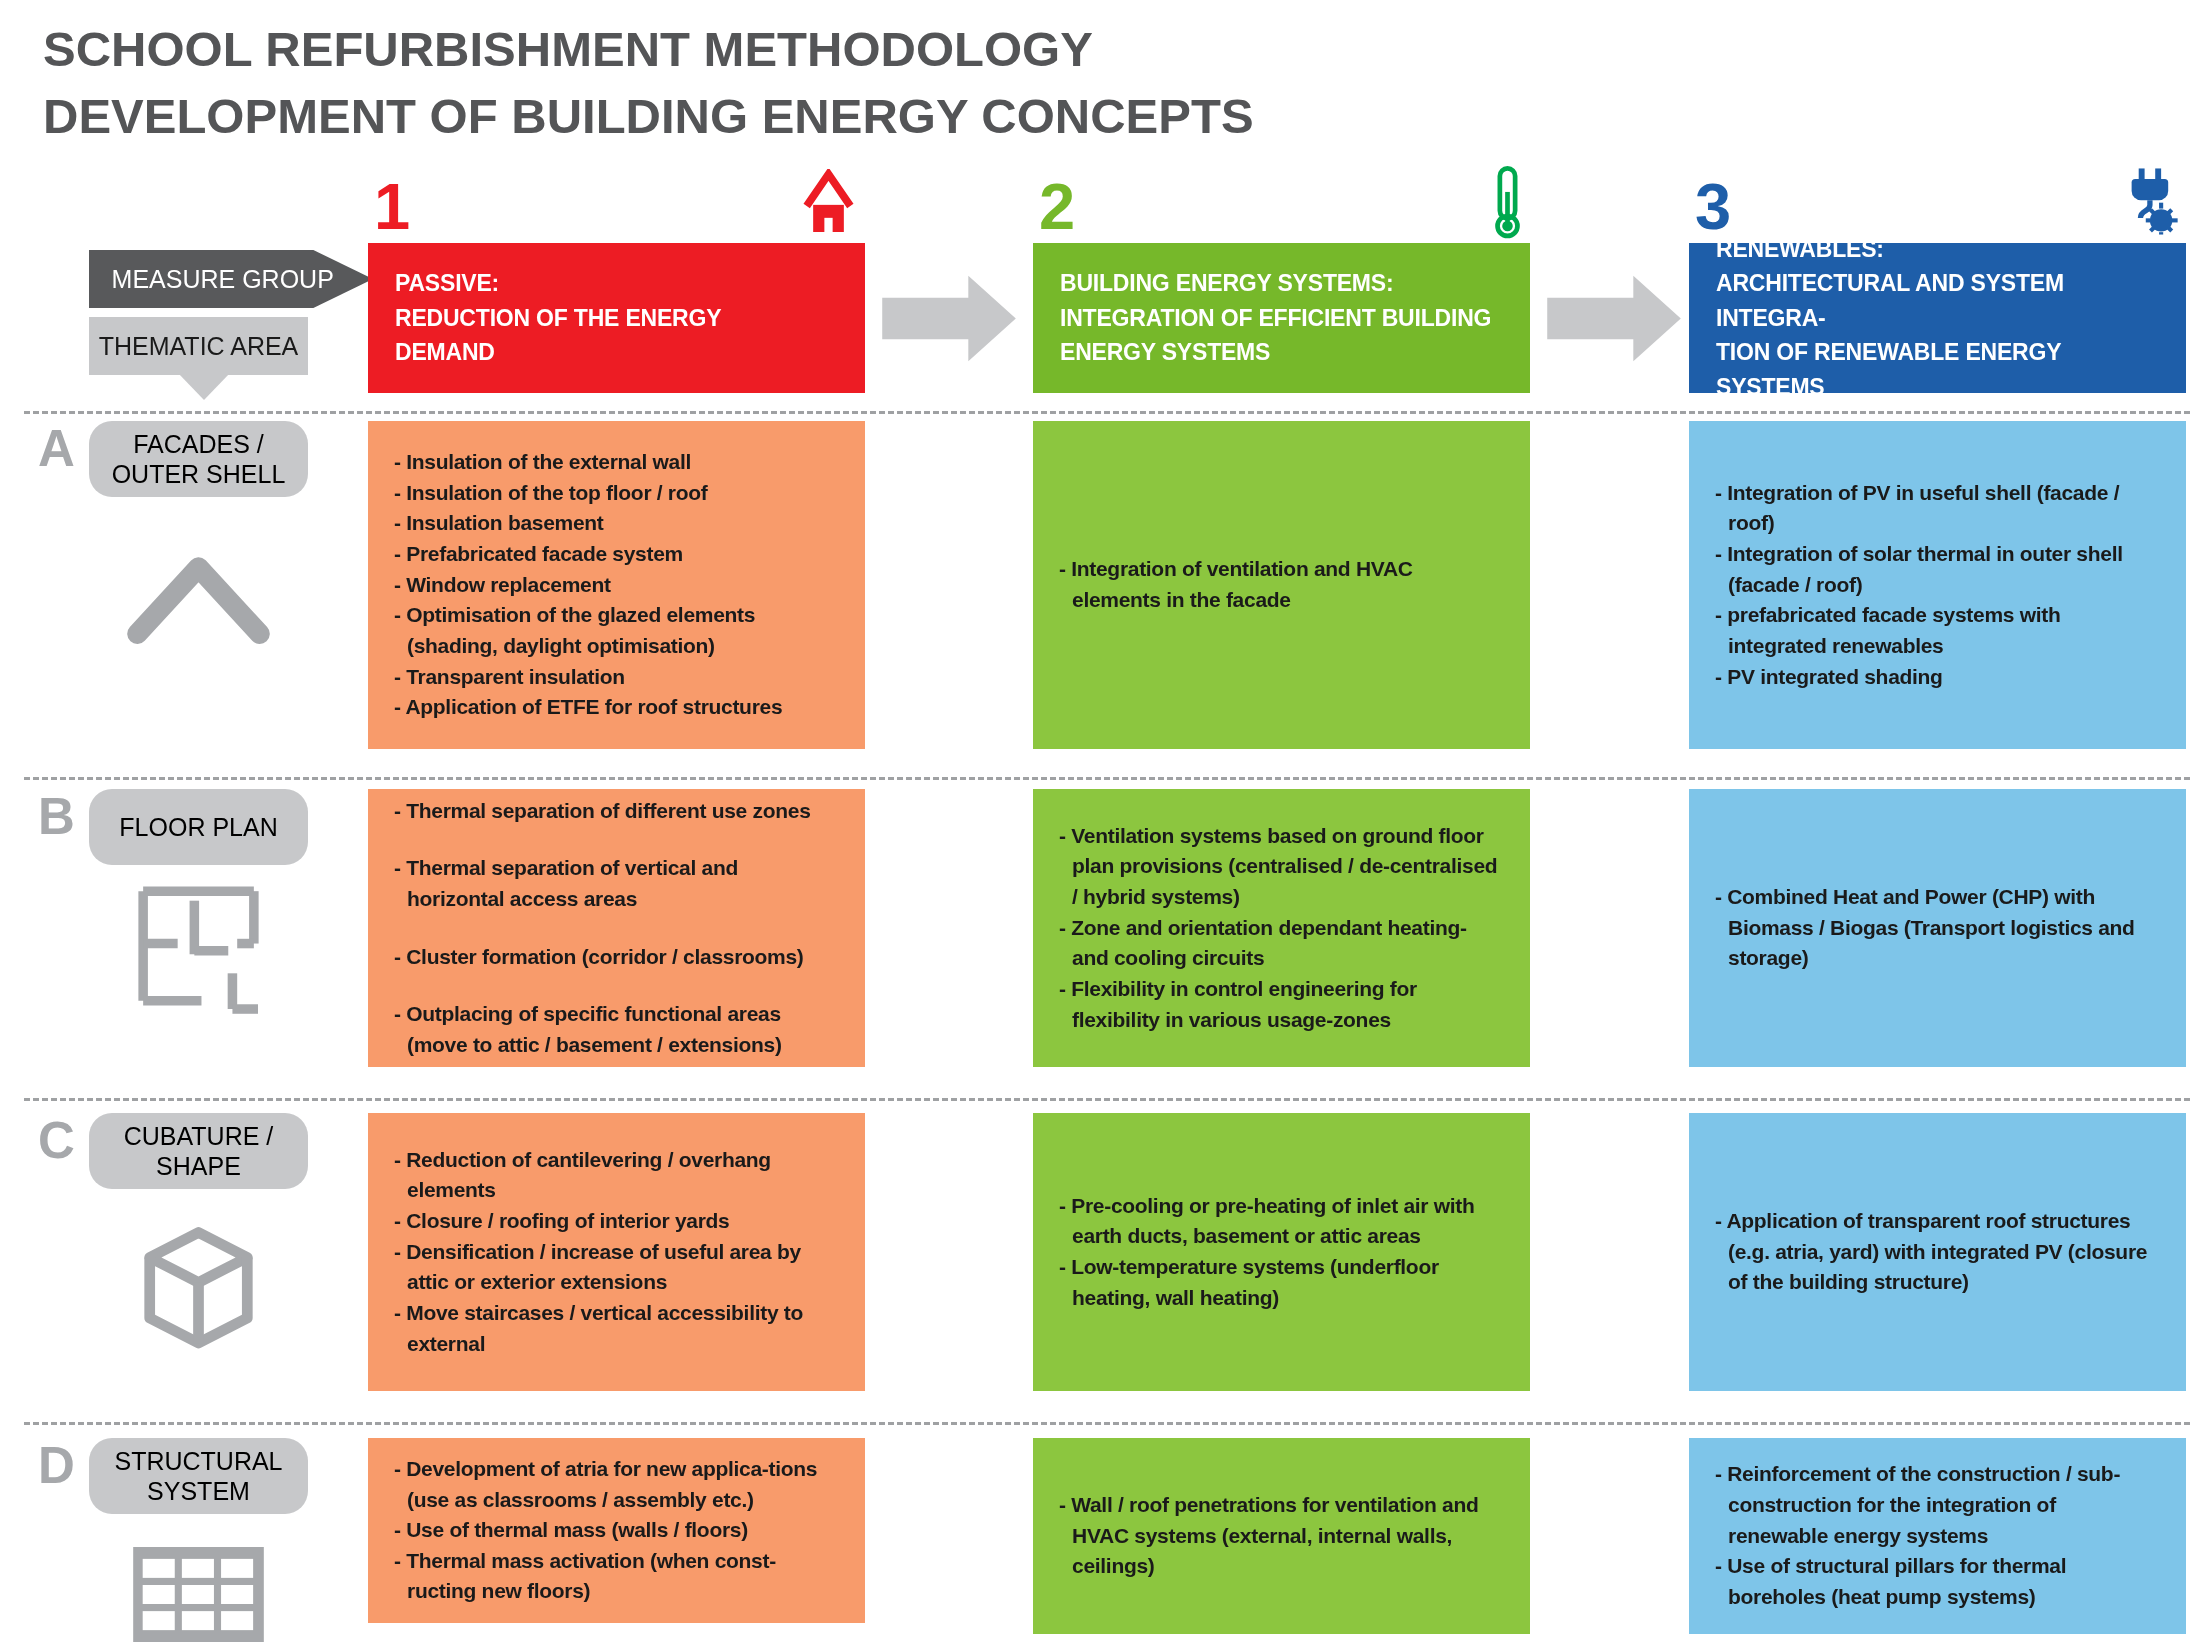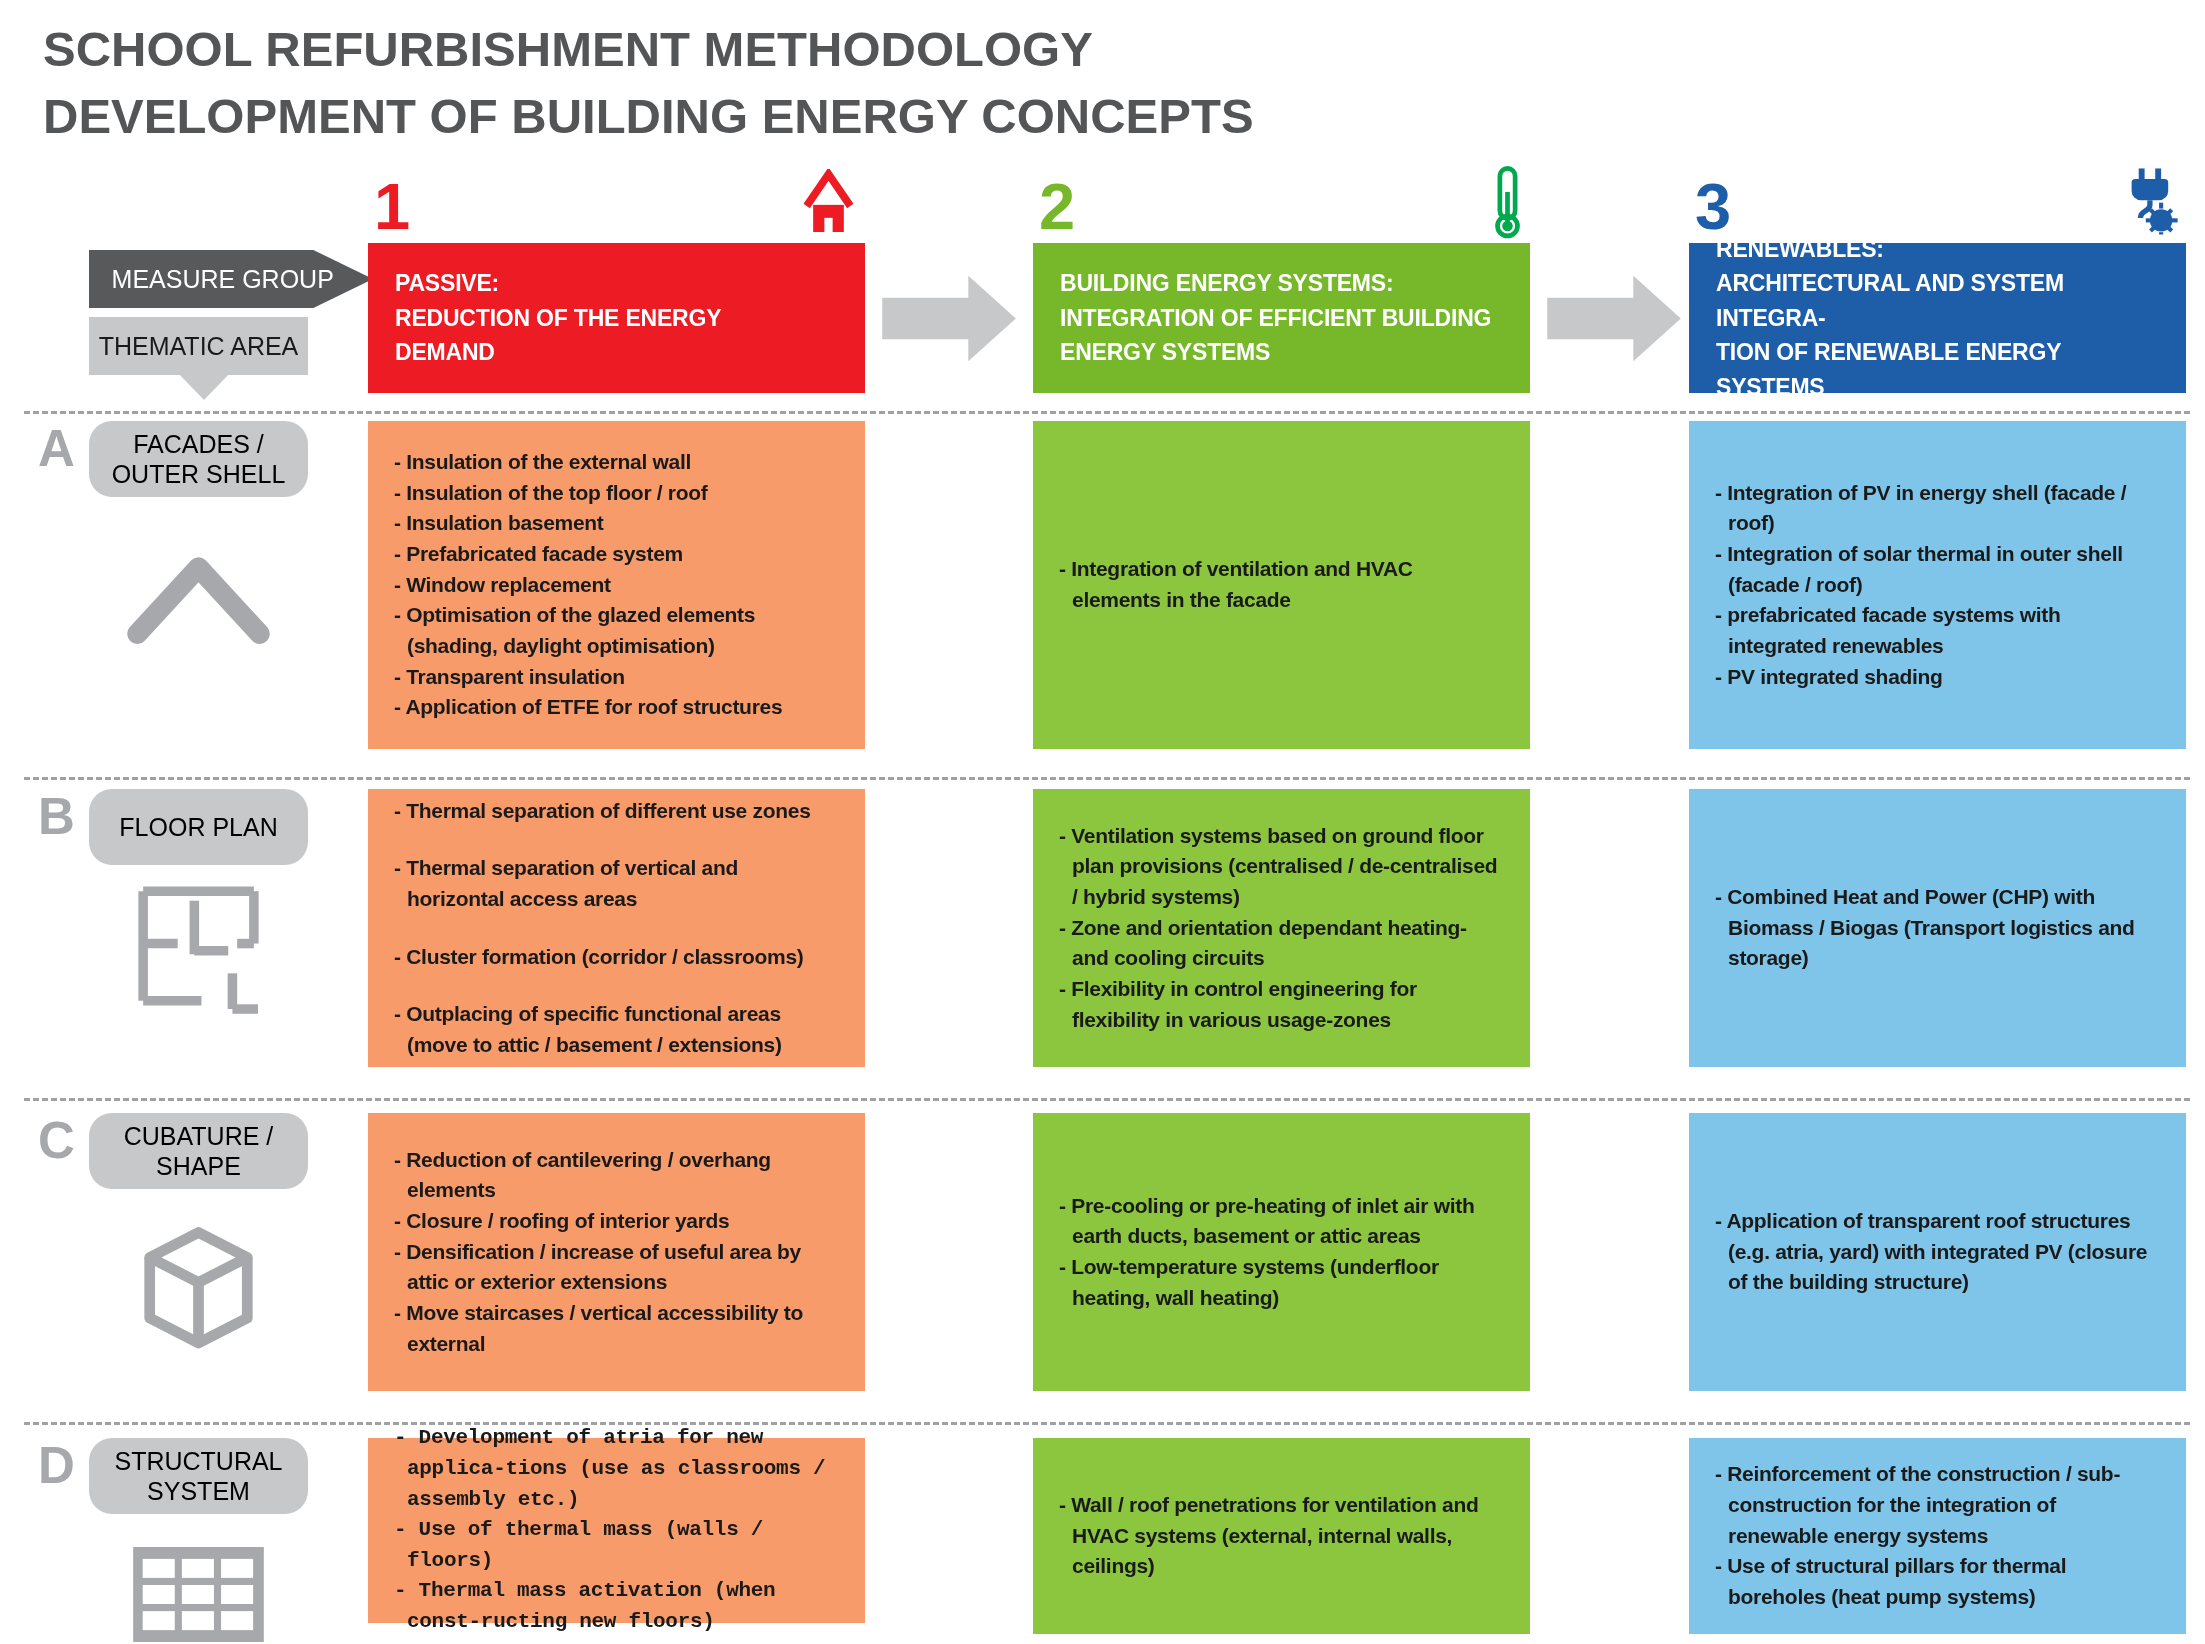--- a/index.html
+++ b/index.html
@@ -130,21 +130,21 @@
         <div class="item">- Prefabricated facade system</div>
         <div class="item">- Window replacement</div>
         <div class="item">- Optimisation of the glazed elements (shading, daylight optimisation)</div>
         <div class="item">- Transparent insulation</div>
         <div class="item">- Application of ETFE for roof structures</div>
       </div>
       <div class="abs cell" style="left: 1033px; top: 421px; height: 328px; background: rgb(140, 198, 63);">
         <div class="item">- Integration of ventilation and HVAC elements in the facade</div>
       </div>
       <div class="abs cell" style="left: 1689px; top: 421px; height: 328px; background: rgb(126, 197, 233);">
-        <div class="item">- Integration of PV in energy shell (facade / roof)</div>
+        <div class="item">- Integration of PV in useful shell (facade / roof)</div>
         <div class="item">- Integration of solar thermal in outer shell (facade / roof)</div>
         <div class="item">- prefabricated facade systems with integrated renewables</div>
         <div class="item">- PV integrated shading</div>
       </div>
       <div class="abs separator" style="top: 777px;"></div>
       <div class="abs row-letter" style="top: 791px;">B</div>
       <div class="abs row-label pre" style="top: 789px;">FLOOR PLAN</div>
       <div class="abs" style="top: 884px; left: 89px; width: 219px; text-align: center;"><svg width="125" height="131" viewBox="0 0 210 220">
           <g fill="none" stroke="#a6a8ab" stroke-width="16">
             <path d="M12 12 H198"></path>
@@ -208,21 +208,21 @@
             <rect x="82" y="20" width="54" height="32"></rect>
             <rect x="148" y="20" width="54" height="32"></rect>
             <rect x="16" y="64" width="54" height="32"></rect>
             <rect x="82" y="64" width="54" height="32"></rect>
             <rect x="148" y="64" width="54" height="32"></rect>
             <rect x="16" y="108" width="54" height="32"></rect>
             <rect x="82" y="108" width="54" height="32"></rect>
             <rect x="148" y="108" width="54" height="32"></rect>
           </g>
         </svg></div>
-      <div class="abs cell" style="left: 368px; top: 1438px; height: 185px; background: rgb(248, 155, 107); font-family: Liberation Mono, monospace;">
+      <div class="abs cell" style="left: 368px; top: 1438px; height: 185px; background: rgb(248, 155, 107);">
         <div class="item">- Development of atria for new applica-tions (use as classrooms / assembly etc.)</div>
         <div class="item">- Use of thermal mass (walls / floors)</div>
         <div class="item">- Thermal mass activation (when const-ructing new floors)</div>
       </div>
       <div class="abs cell" style="left: 1033px; top: 1438px; height: 196px; background: rgb(140, 198, 63);">
         <div class="item">- Wall / roof penetrations for ventilation and HVAC systems (external, internal walls, ceilings)</div>
       </div>
       <div class="abs cell" style="left: 1689px; top: 1438px; height: 196px; background: rgb(126, 197, 233);">
         <div class="item">- Reinforcement of the construction / sub-construction for the integration of renewable energy systems</div>
         <div class="item">- Use of structural pillars for thermal boreholes (heat pump systems)</div>

